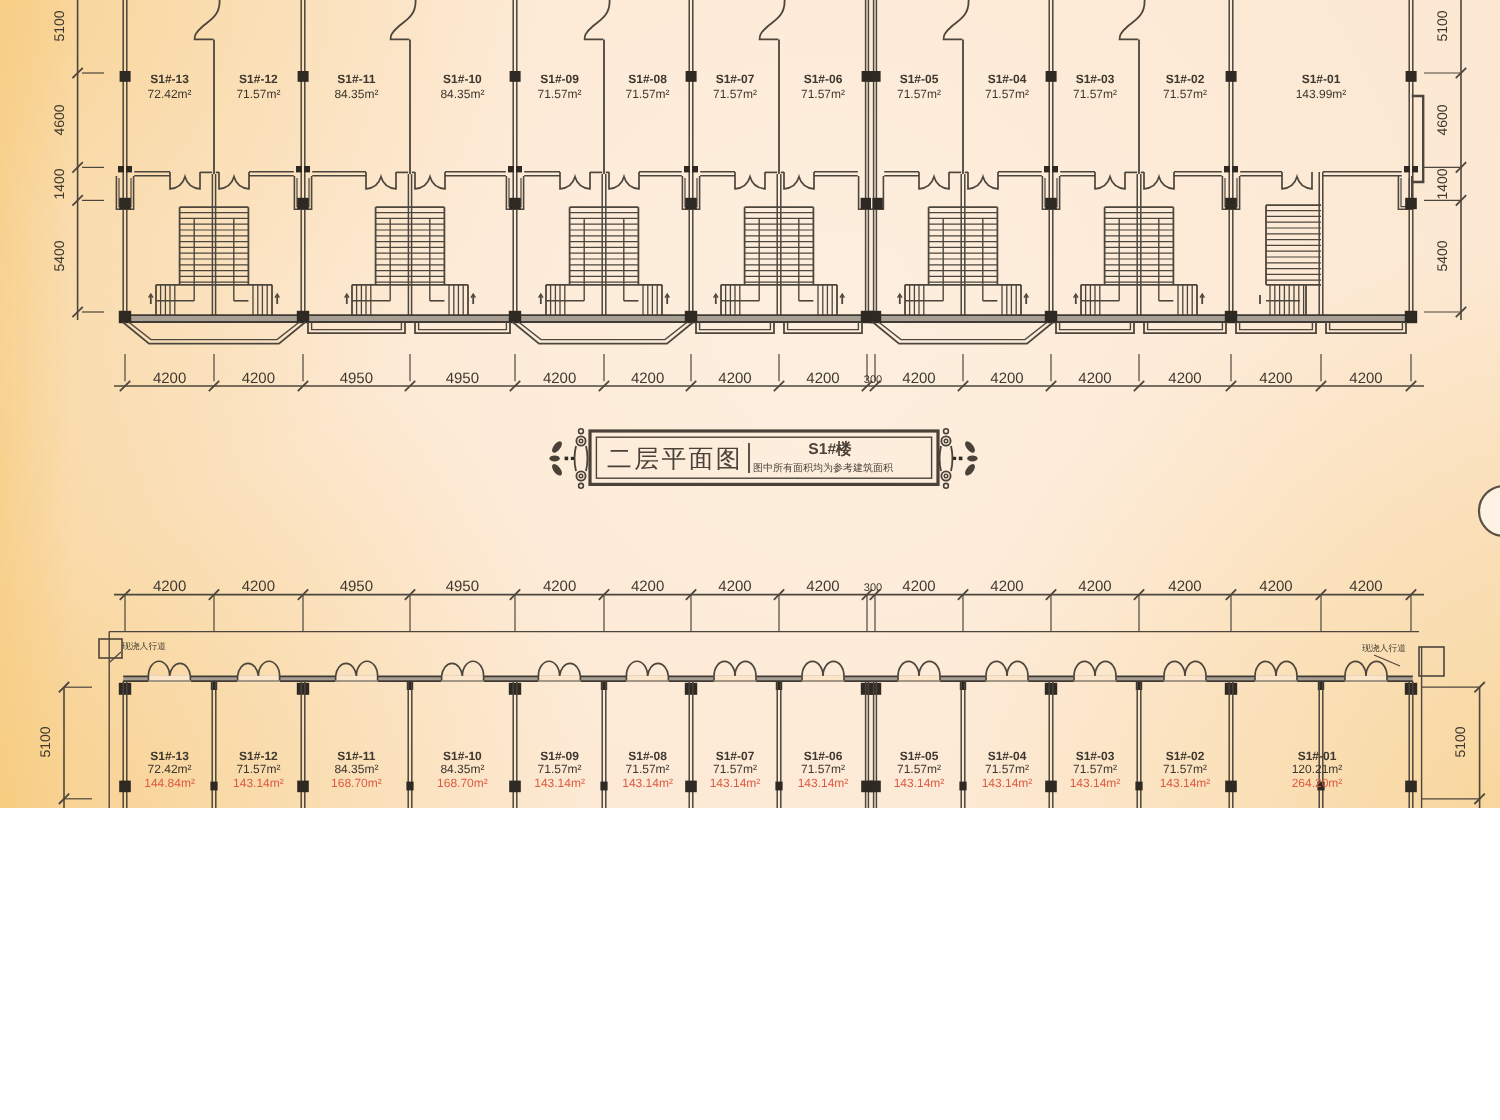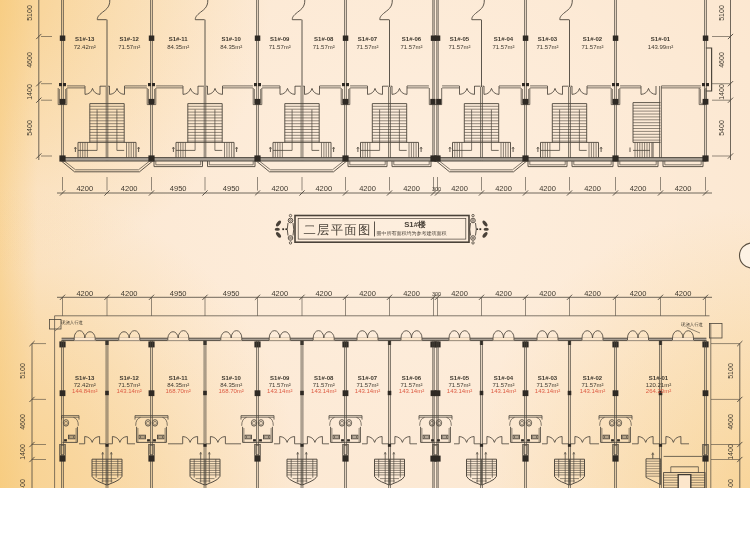--- a/index.html
+++ b/index.html
@@ -1,15 +1,15 @@
 <!DOCTYPE html>
 <html><head><meta charset="utf-8">
 <style>
 html,body{margin:0;padding:0;}
-#c{position:relative;width:750px;height:488px;overflow:hidden;
+#c{position:relative;width:750px;height:404px;overflow:hidden;
 background:
 radial-gradient(circle 420px at 55% 42%, rgba(255,247,239,0.45) 0%, rgba(255,247,239,0.18) 60%, rgba(255,247,239,0) 100%),
 radial-gradient(circle 270px at 0% 0%, rgba(246,199,112,0.62) 0%, rgba(246,199,112,0.3) 55%, rgba(246,199,112,0) 100%),
 radial-gradient(circle 300px at 0% 100%, rgba(246,199,112,0.68) 0%, rgba(246,199,112,0.36) 55%, rgba(246,199,112,0) 100%),
 radial-gradient(circle 280px at 100% 100%, rgba(246,202,120,0.6) 0%, rgba(246,202,120,0.3) 55%, rgba(246,202,120,0) 100%),
 linear-gradient(to right, rgba(246,198,110,0.45) 0%, rgba(246,198,110,0) 5%),
 #fce7d0;
 font-family:"Liberation Sans",sans-serif;}
 svg{position:absolute;top:0;left:0;}
 text{font-family:"Liberation Sans",sans-serif;}

